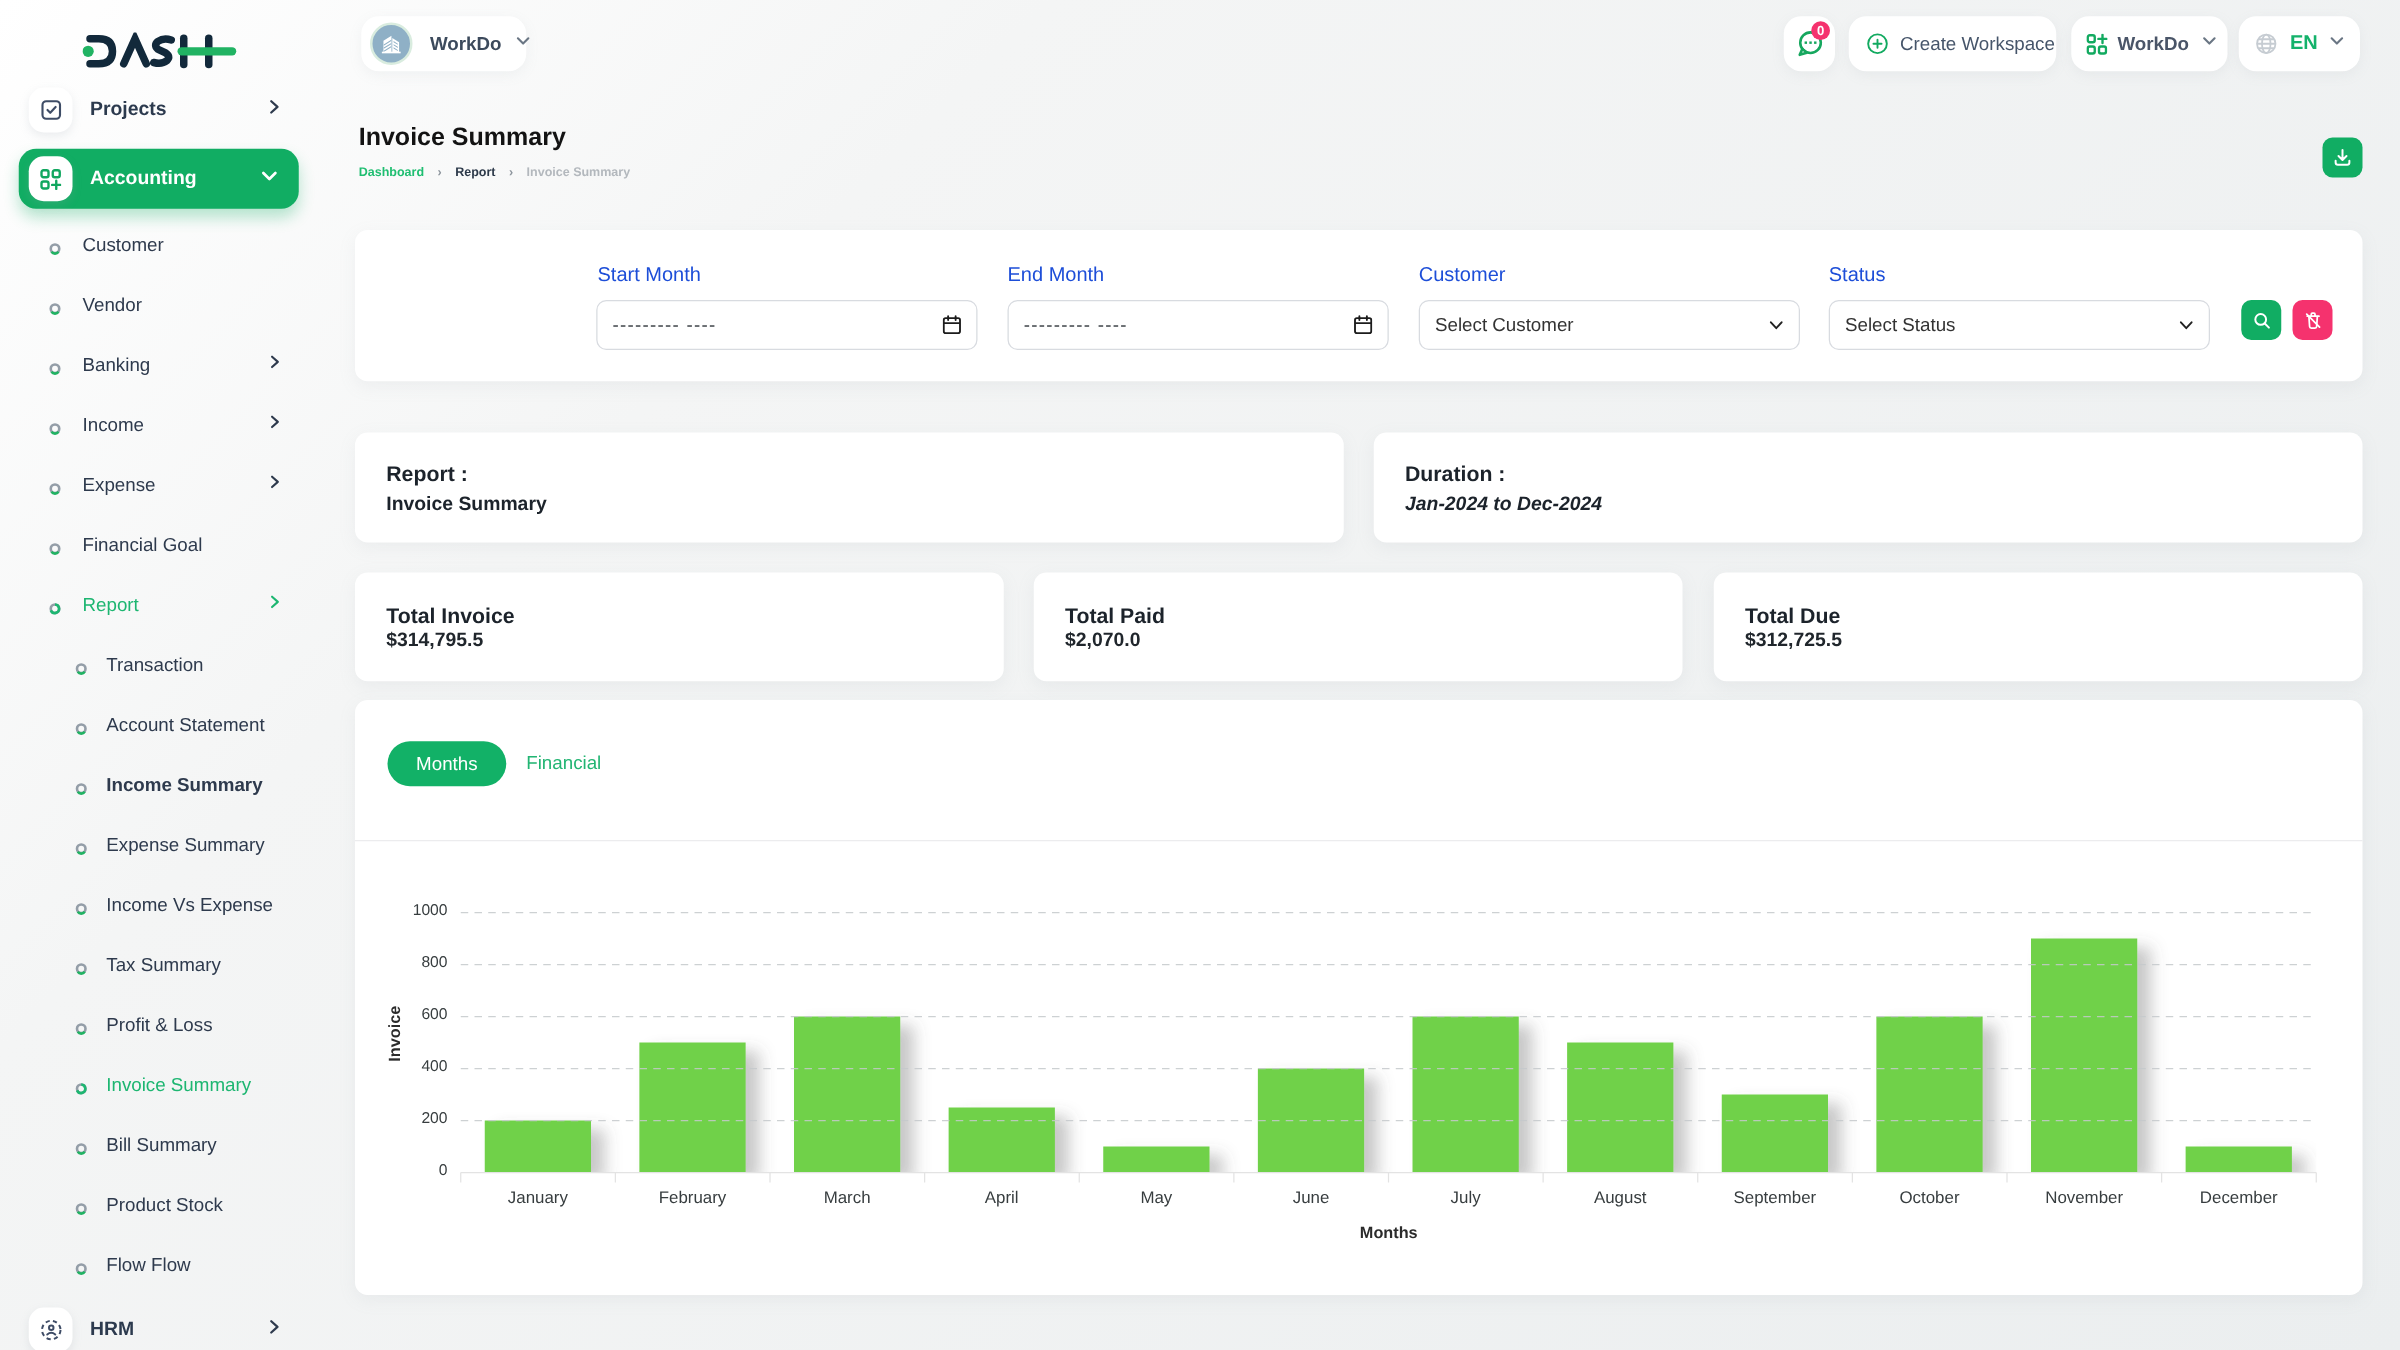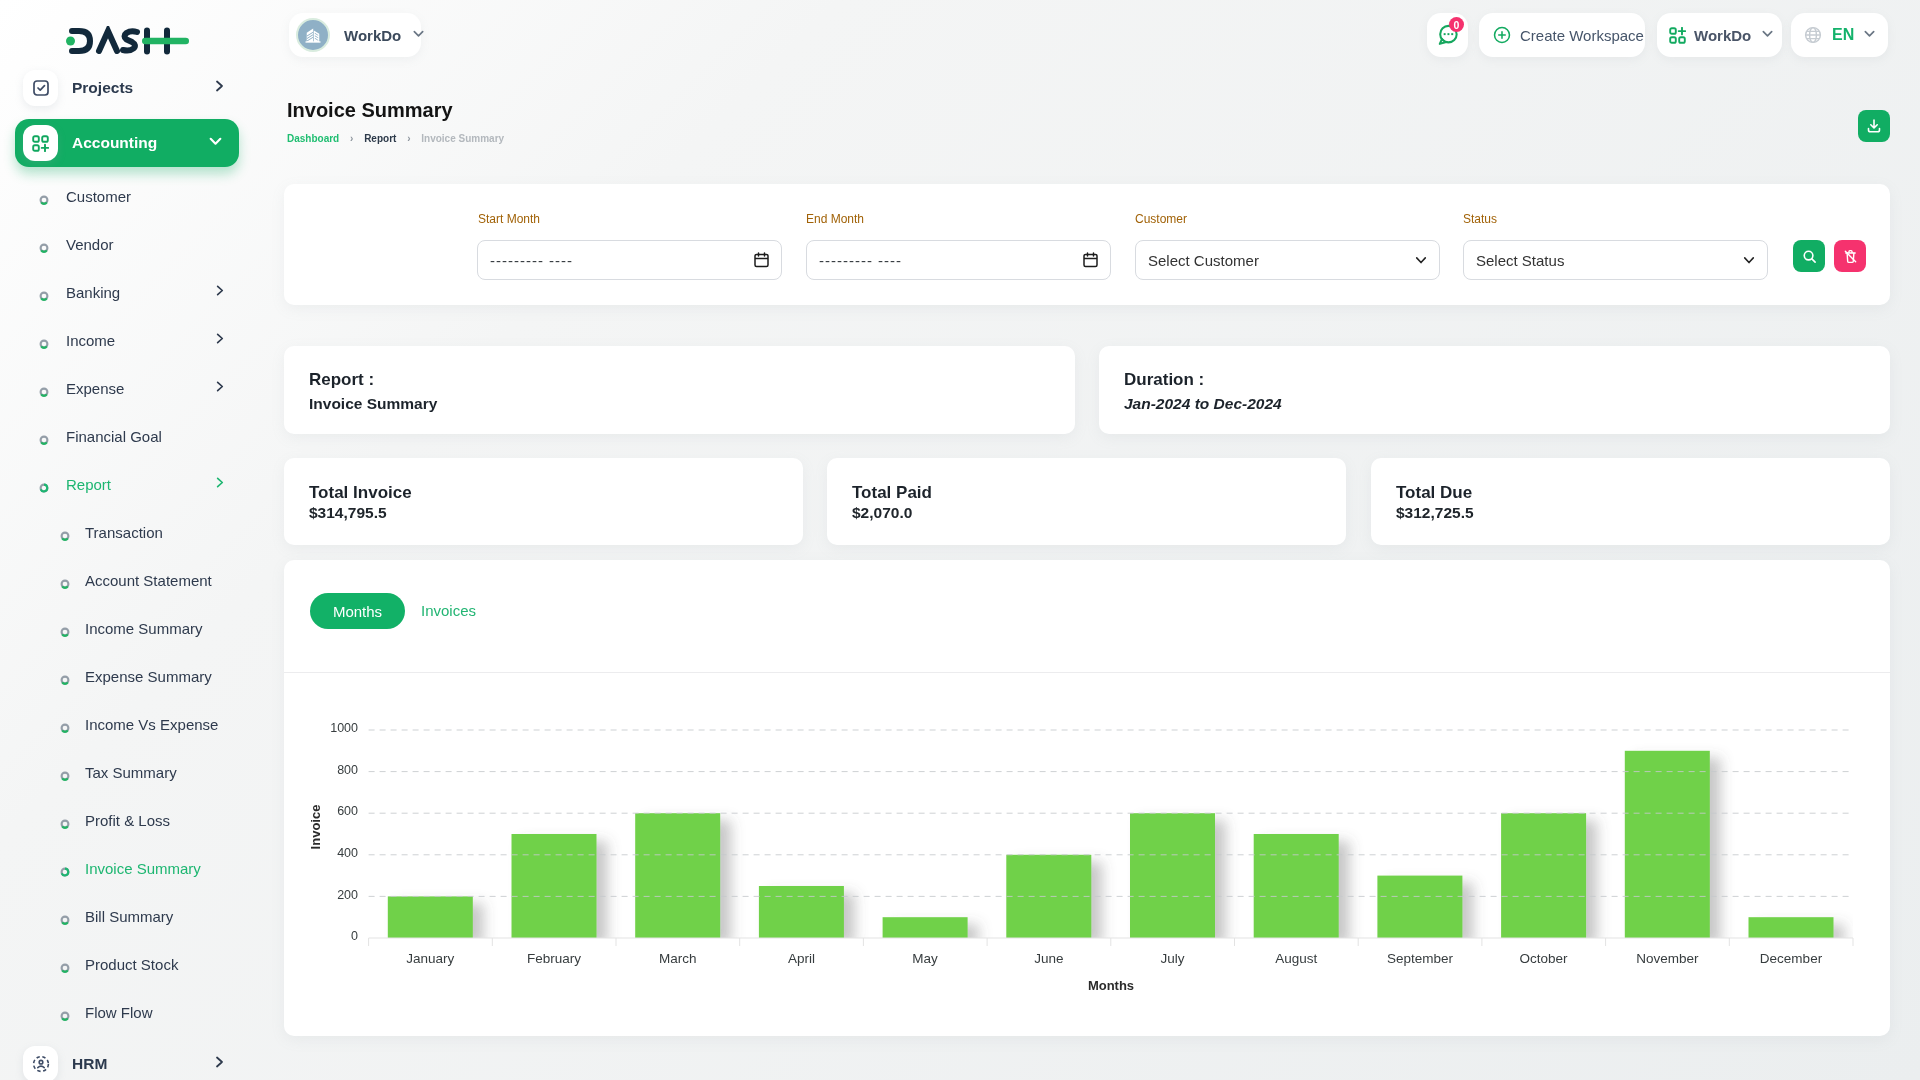--- a/index.html
+++ b/index.html
@@ -24,21 +24,21 @@
 .plate { position:absolute; left:23px; top:50%; transform:translateY(-50%); width:35px; height:36px; background:#fff; border-radius:12px; box-shadow:0 3px 8px rgba(150,160,170,0.18); display:flex; align-items:center; justify-content:center; }
 .parent .txt { left:72px; font-size:15.5px; font-weight:700; color:#2c3a4e; }
 #acctbtn { position:absolute; left:15px; top:119px; width:224px; height:48px; background:#11ad63; border-radius:14px; box-shadow:0 7px 12px rgba(17,173,99,0.30); }
 #acctbtn .txt { position:absolute; left:57px; top:50%; transform:translateY(-50%); font-size:15.5px; font-weight:700; color:#fff; }
 #acctbtn .plate { left:8px; }
 
 
 .pill { position:absolute; top:13px; height:44px; background:#fff; border-radius:14px; box-shadow:0 3px 10px rgba(150,160,170,0.10); display:flex; align-items:center; }
 
 
-.flabel { position:absolute; top:212px; font-size:12px; color:#a16207;text-align:right; }
+.flabel { position:absolute; top:212px; font-size:16px; color:#1d4ed8;text-align:right; }
 .fctrl { position:absolute; top:240px; width:305px; height:40px; border:1px solid #d8dbe0; border-radius:8px; background:#fff; font-size:15px; color:#333; display:flex; align-items:center; padding:0 12px; }
 .sqbtn { position:absolute; top:240px; width:32px; height:32px; border-radius:8px; display:flex; align-items:center; justify-content:center; }
 
 
 .h6 { font-size:17px; font-weight:700; color:#1c232b; }
 .sub { font-size:15.5px; font-weight:700; color:#1c232b; }
 
 
 #tab-summary { position:absolute; left:310px; top:593px; width:95px; height:36px; background:#12b167; color:#fff; border-radius:18px; font-size:15px; display:flex; align-items:center; justify-content:center; }
 #tab-invoices { position:absolute; left:421px; top:602px; font-size:15px; color:#22b573; }
@@ -155,21 +155,21 @@
       </svg></span>
     <span class="txt">Transaction</span>
   </div>
 <div class="mitem l2" style="top:556px;">
     <span class="bullet"><svg width="10" height="10" viewBox="0 0 10 10" fill="none">
         <circle cx="5" cy="5" r="3.4" stroke="#949ea8" stroke-width="2.1"></circle>
         <path d="M 2.2 7.4 A 3.4 3.4 0 0 0 7.8 7.4" stroke="#21b363" stroke-width="2.1"></path>
       </svg></span>
     <span class="txt">Account Statement</span>
   </div>
-<div class="mitem l2" style="top:604px;">
+<div class="mitem l2" style="top:604px;font-weight:bold;">
     <span class="bullet"><svg width="10" height="10" viewBox="0 0 10 10" fill="none">
         <circle cx="5" cy="5" r="3.4" stroke="#949ea8" stroke-width="2.1"></circle>
         <path d="M 2.2 7.4 A 3.4 3.4 0 0 0 7.8 7.4" stroke="#21b363" stroke-width="2.1"></path>
       </svg></span>
     <span class="txt">Income Summary</span>
   </div>
 <div class="mitem l2" style="top:652px;">
     <span class="bullet"><svg width="10" height="10" viewBox="0 0 10 10" fill="none">
         <circle cx="5" cy="5" r="3.4" stroke="#949ea8" stroke-width="2.1"></circle>
         <path d="M 2.2 7.4 A 3.4 3.4 0 0 0 7.8 7.4" stroke="#21b363" stroke-width="2.1"></path>
@@ -378,21 +378,21 @@
 <div class="card" style="left:1371px;top:458px;width:519px;height:87px;"></div>
 <div class="abs h6" style="left:309px;top:483px;">Total Invoice</div>
 <div class="abs" style="left:309px;top:504px;font-size:15.5px;font-weight:700;color:#20262c;">$314,795.5</div>
 <div class="abs h6" style="left:852px;top:483px;">Total Paid</div>
 <div class="abs" style="left:852px;top:504px;font-size:15.5px;font-weight:700;color:#20262c;">$2,070.0</div>
 <div class="abs h6" style="left:1396px;top:483px;">Total Due</div>
 <div class="abs" style="left:1396px;top:504px;font-size:15.5px;font-weight:700;color:#20262c;">$312,725.5</div>
 
 <div class="card" style="left:284px;top:560px;width:1606px;height:476px;"></div>
 <div id="tab-summary">Months</div>
-<div id="tab-invoices">Invoices</div>
+<div id="tab-invoices">Financial</div>
 <div class="abs" style="left:284px;top:672px;width:1606px;height:1px;background:#ececee;"></div>
 
 <svg class="abs" style="left:284px;top:560px;" width="1606" height="476" viewBox="0 0 1606 476">
   <defs>
     <clipPath id="plotclip">
         <rect x="84.6" y="0" width="1484.4" height="378"></rect>
       </clipPath>
     <filter id="barshadow" x="-30%" y="-30%" width="180%" height="180%">
       <feDropShadow dx="11" dy="7" stdDeviation="6.5" flood-color="#555555" flood-opacity="0.33"></feDropShadow>
     </filter>

